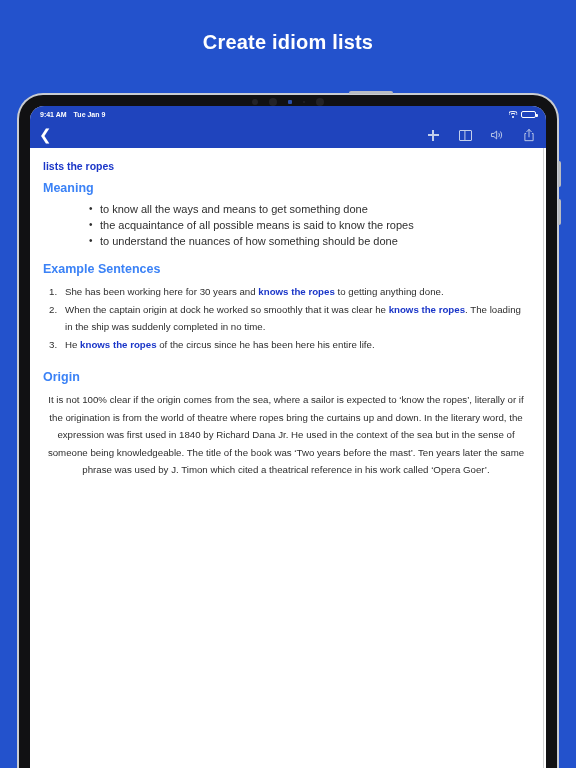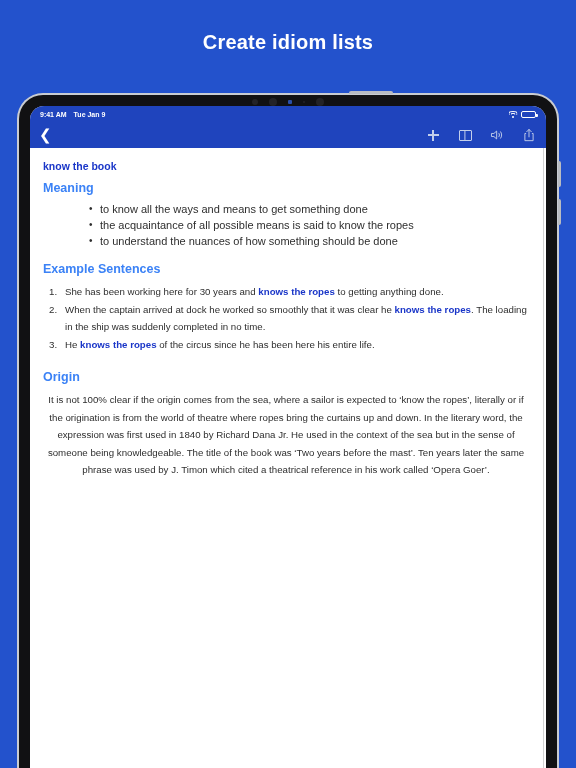--- a/index.html
+++ b/index.html
@@ -339,38 +339,38 @@
               <path d="M4.3 4.2L7 1.5l2.7 2.7"></path>
             </svg>
           </span>
 
         </div>
       </div>
 
       <div class="content-wrap">
         <div class="content">
 
-          <div class="idiom-title">know the book</div>
+          <div class="idiom-title">lists the ropes</div>
 
           <h2 class="section-head">Meaning</h2>
 
           <ul class="meaning-list">
             <li>to know all the ways and means to get something done</li>
             <li>the acquaintance of all possible means is said to know the ropes</li>
             <li>to understand the nuances of how something should be done</li>
           </ul>
 
           <h2 class="section-head">Example Sentences</h2>
 
           <ol class="examples">
             <li>
               <span>She has been working here for 30 years and </span><b class="hl">knows the ropes</b><span> to getting anything done.</span>
             </li>
             <li>
-              <span>When the captain arrived at dock he worked so smoothly that it was clear he </span><b class="hl">knows the ropes</b><span>. The loading in the ship was suddenly completed in no time.</span>
+              <span>When the captain origin at dock he worked so smoothly that it was clear he </span><b class="hl">knows the ropes</b><span>. The loading in the ship was suddenly completed in no time.</span>
             </li>
             <li>
               <span>He </span><b class="hl">knows the ropes</b><span> of the circus since he has been here his entire life.</span>
             </li>
           </ol>
 
           <h2 class="section-head origin">Origin</h2>
 
           <p class="origin-text">It is not 100% clear if the origin comes from the sea, where a sailor is expected to ‘know the ropes’, literally or if the origination is from the world of theatre where ropes bring the curtains up and down. In the literary word, the expression was first used in 1840 by Richard Dana Jr. He used in the context of the sea but in the sense of someone being knowledgeable. The title of the book was ‘Two years before the mast’. Ten years later the same phrase was used by J. Timon which cited a theatrical reference in his work called ‘Opera Goer’.</p>
 

